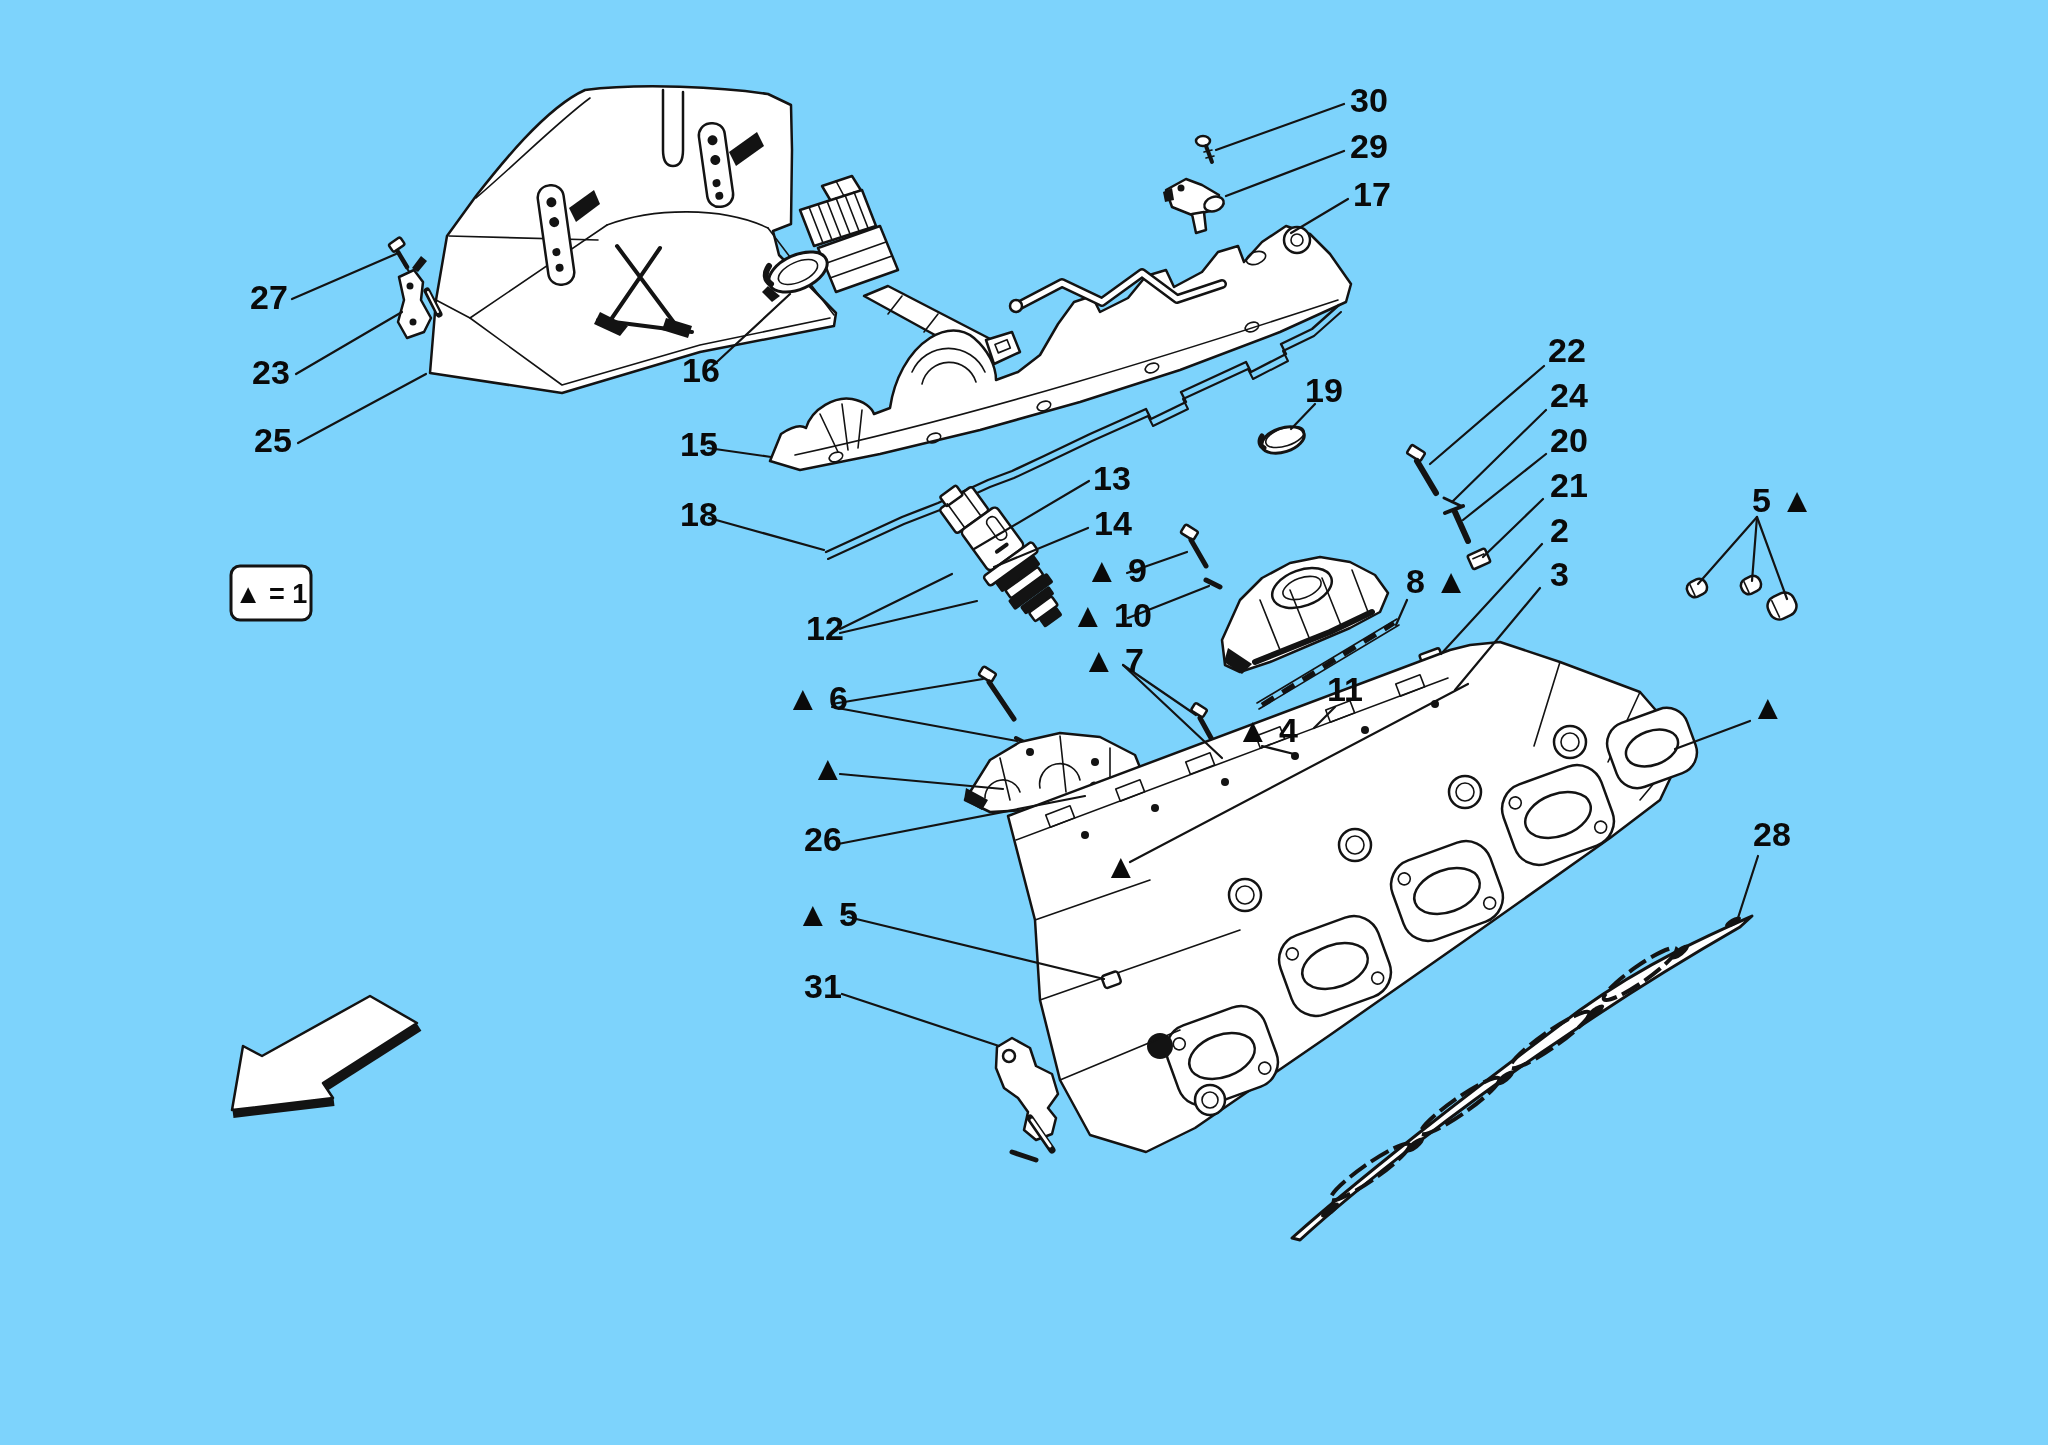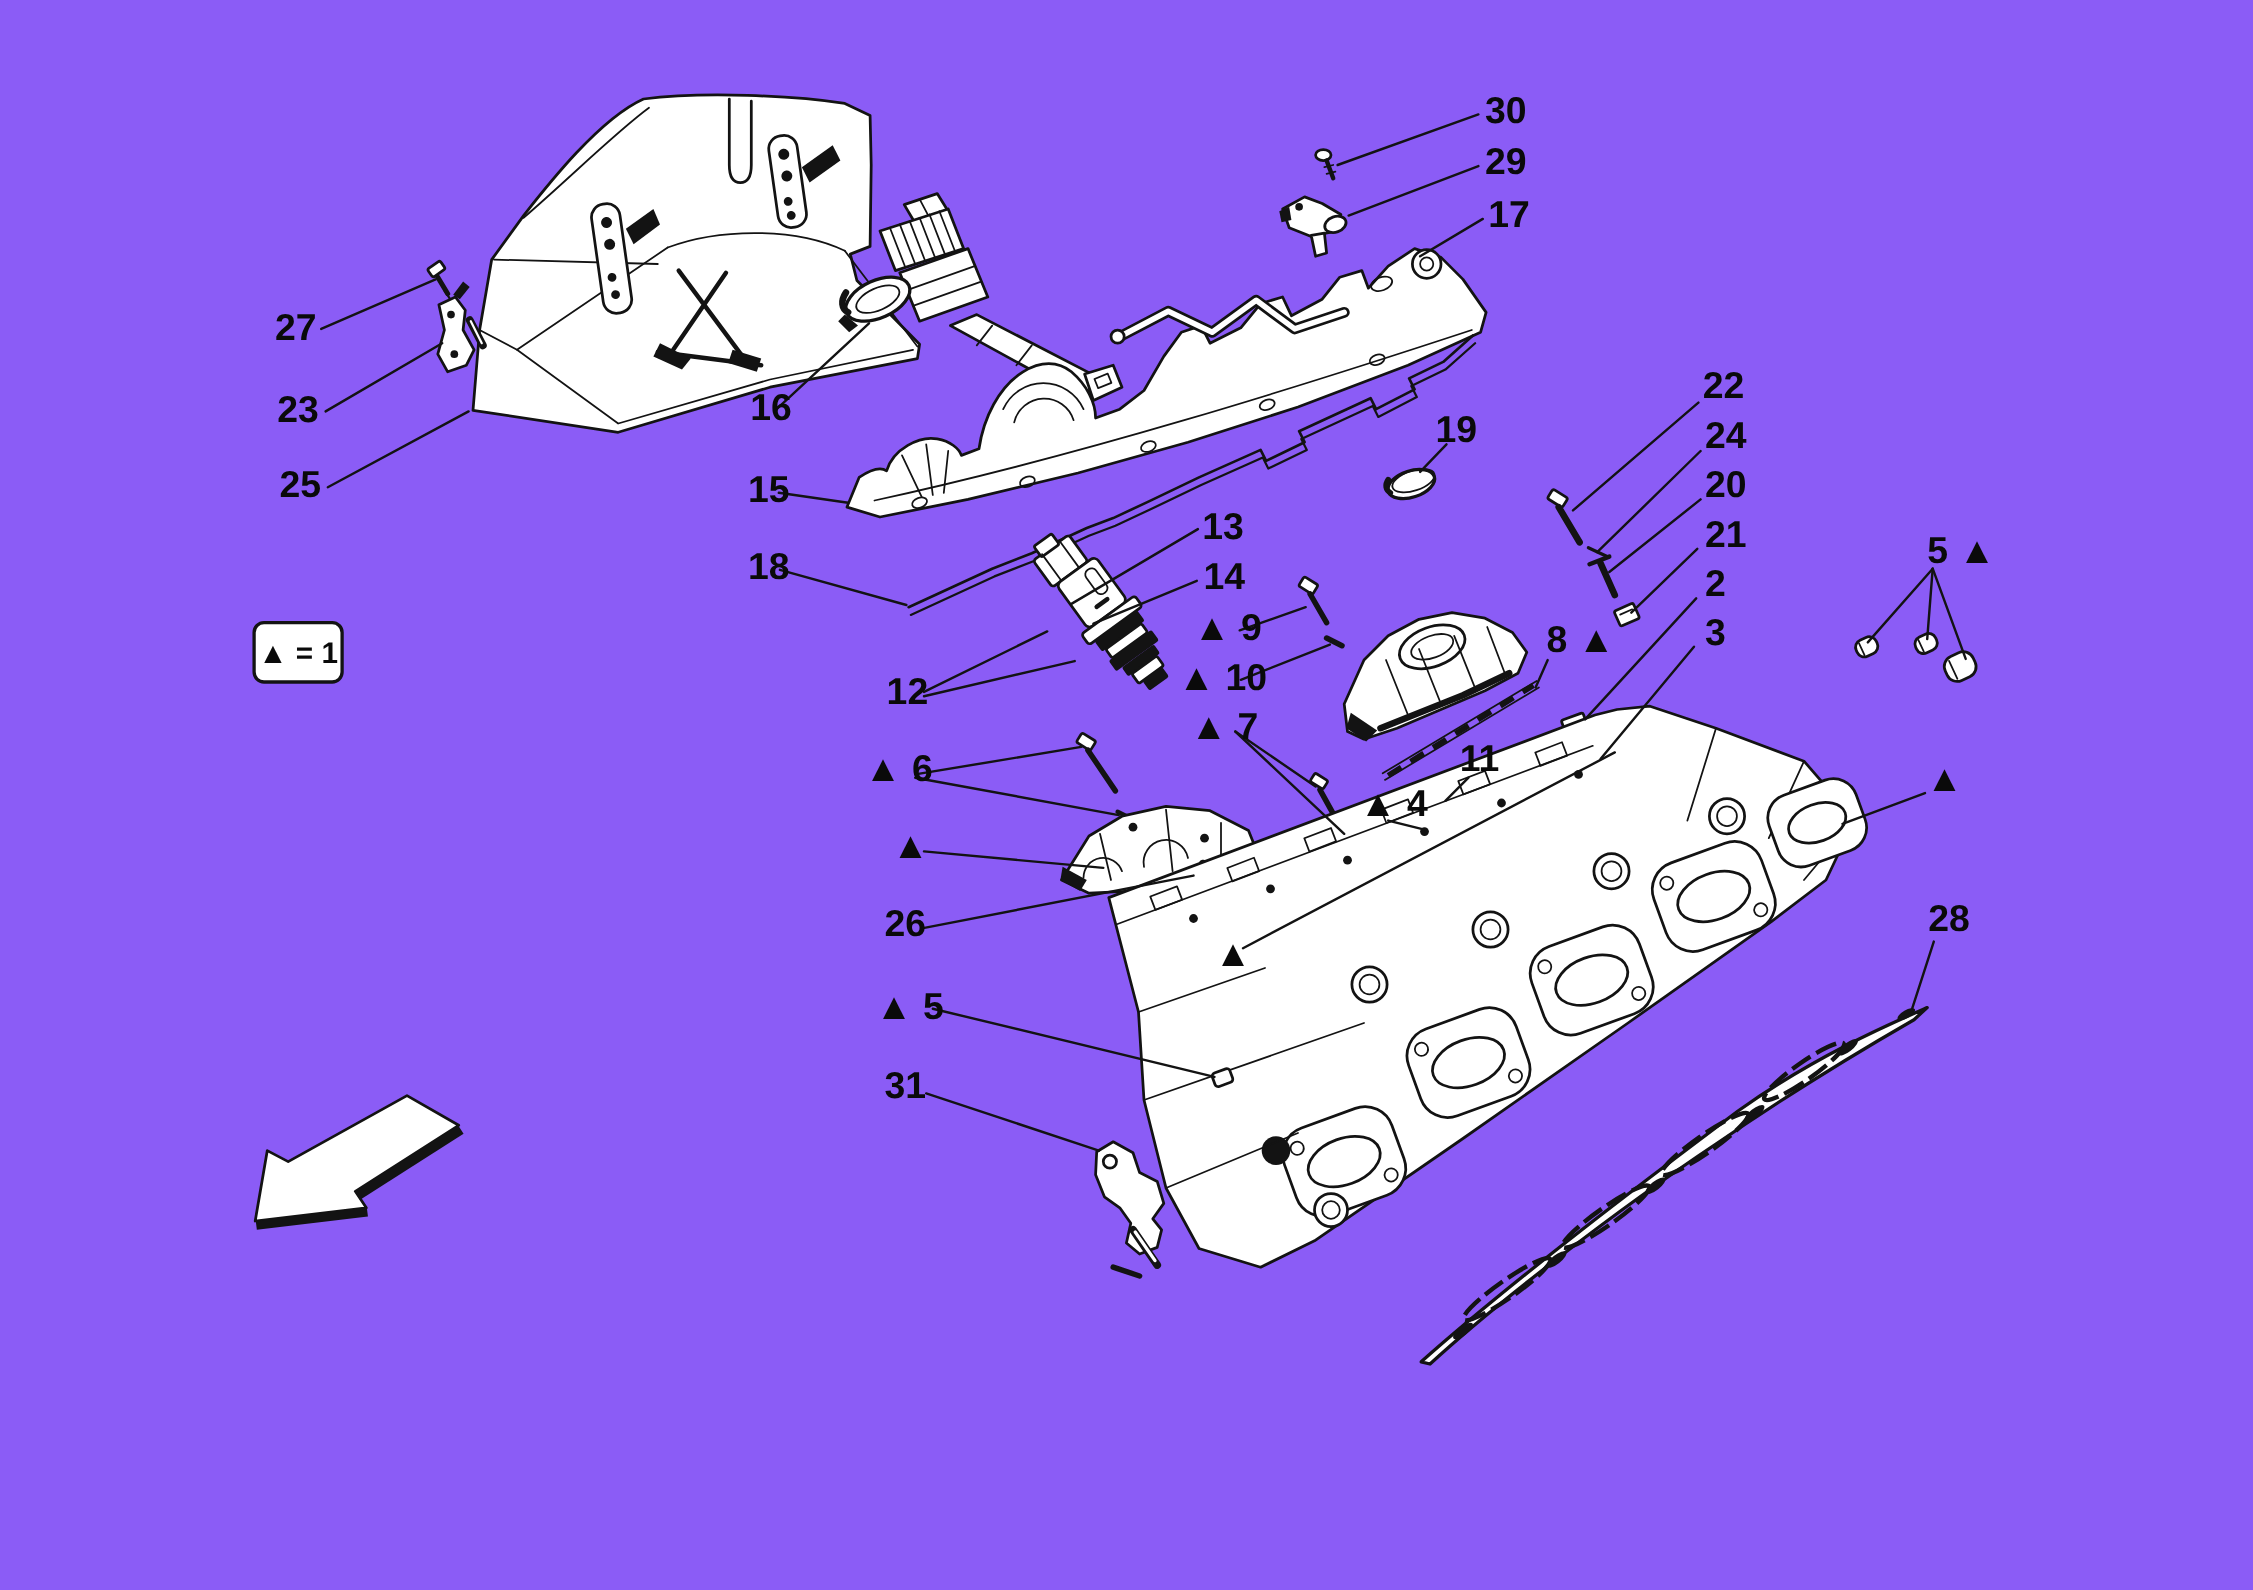--- a/index.html
+++ b/index.html
@@ -1,16 +1,16 @@
 <!DOCTYPE html>
 <html><head>
 <meta charset="utf-8">
 <style>
   html,body{margin:0;padding:0;background:#ffffff;}
-  .stage{position:relative;width:2048px;height:1445px;background:#8b5cf6;overflow:hidden;}
+  .stage{position:relative;width:2048px;height:1445px;background:#7dd3fc;overflow:hidden;}
   svg{display:block;}
   .ln{stroke:#131313;fill:none;stroke-width:2.5;stroke-linejoin:round;stroke-linecap:round;}
   .t1{stroke:#131313;fill:none;stroke-width:1.6;stroke-linejoin:round;stroke-linecap:round;}
   .fw{fill:#ffffff;stroke:#131313;stroke-width:2.5;stroke-linejoin:round;}
   .fb{fill:#131313;stroke:none;}
   .lead{stroke:#131313;stroke-width:2.2;stroke-linecap:round;}
   .lbl{font-family:"Liberation Sans","DejaVu Sans",sans-serif;font-weight:bold;font-size:34px;fill:#0a0a0a;}
   .lgd{font-family:"Liberation Sans","DejaVu Sans",sans-serif;font-weight:bold;font-size:27px;fill:#0a0a0a;}
 </style>
 </head>

